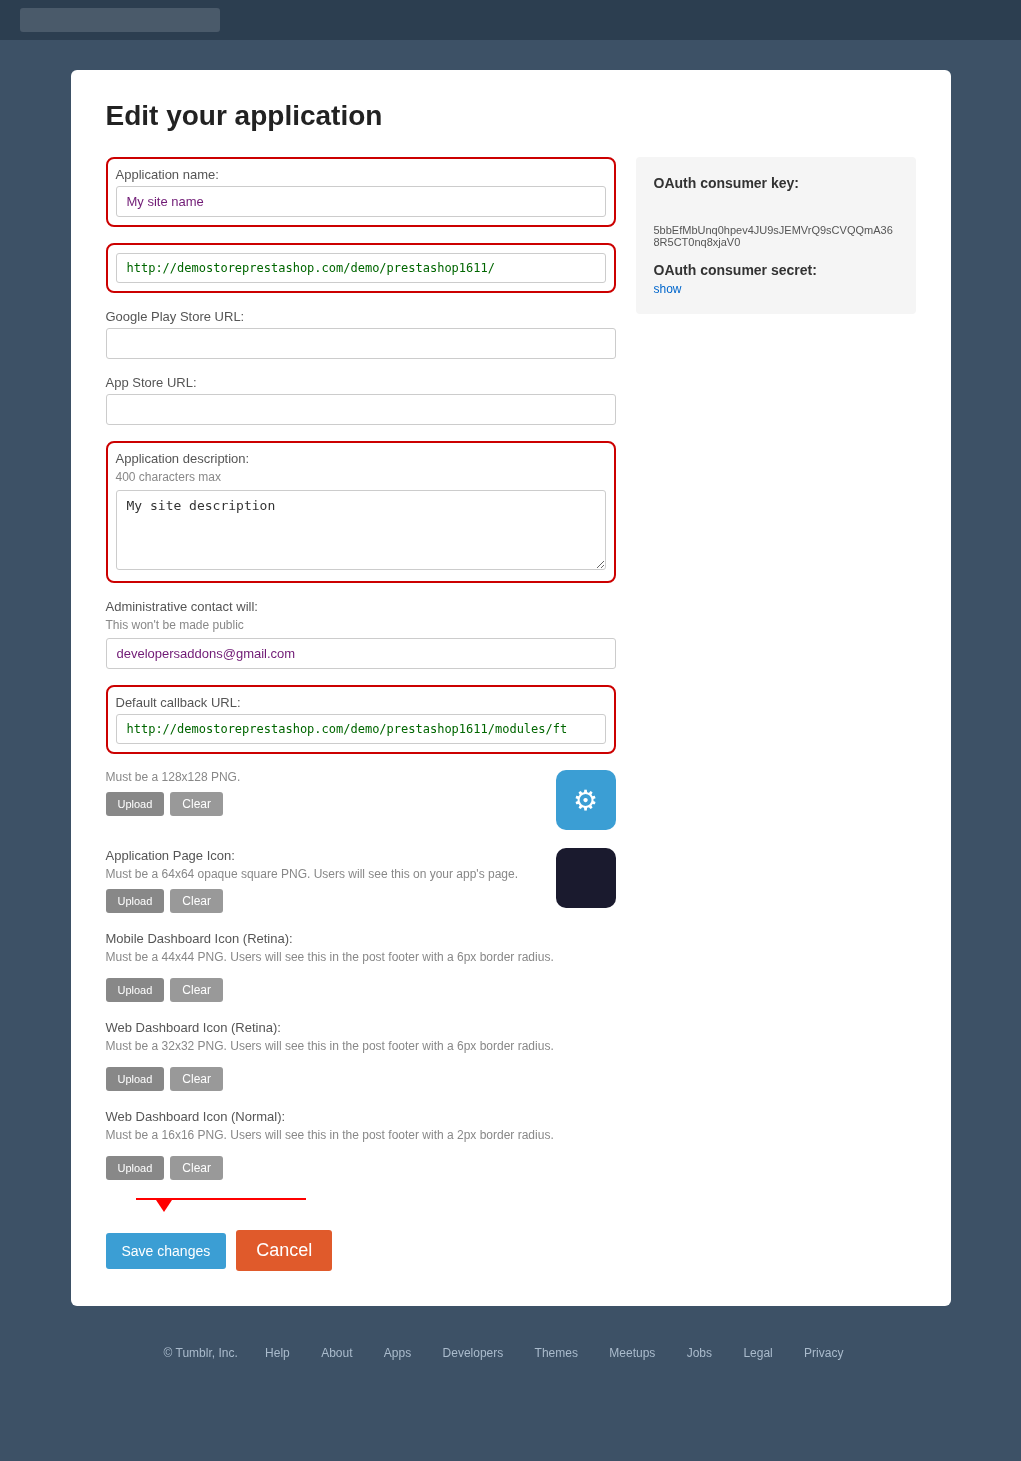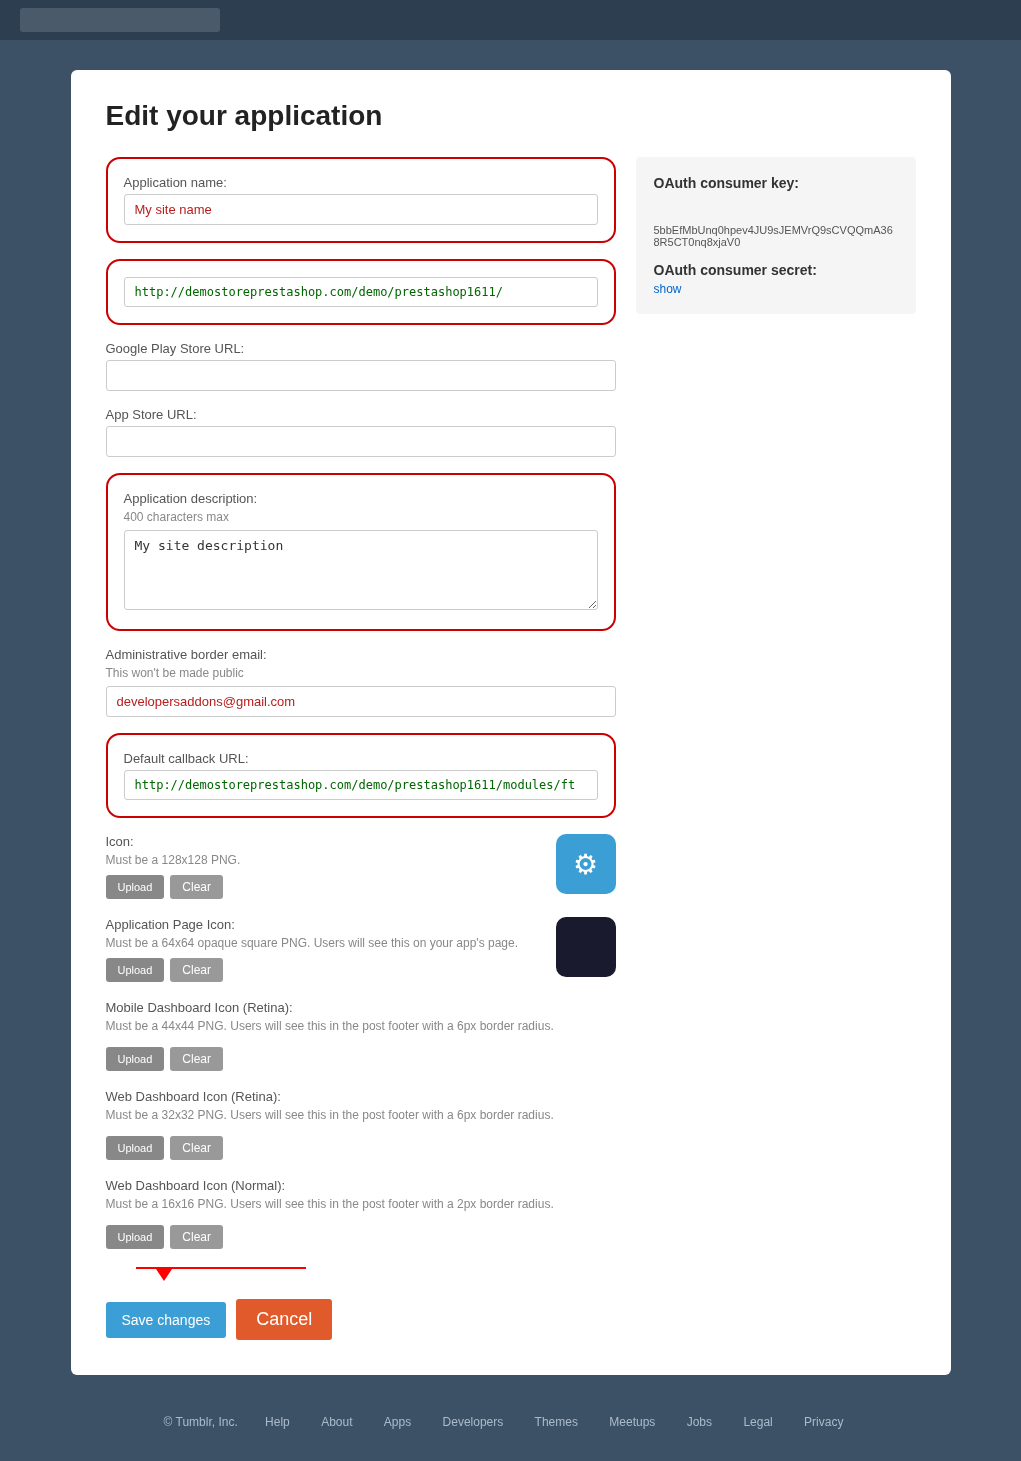--- a/index.html
+++ b/index.html
@@ -78,42 +78,42 @@
     .show-link {
       font-size: 12px;
       color: #0066cc;
       cursor: pointer;
     }
     .field-group {
       margin-bottom: 16px;
     }
     .field-group.highlighted {
       border: 2px solid #cc0000;
-      border-radius: 14px;
-      padding: 16px;
+      border-radius: 8px;
+      padding: 8px;
       background: #fff;
     }
     .field-label {
       font-size: 13px;
       color: #555;
       margin-bottom: 4px;
       display: block;
     }
     .field-sublabel {
       font-size: 12px;
       color: #888;
       margin-bottom: 6px;
     }
     .field-input {
       width: 100%;
       padding: 7px 10px;
       border: 1px solid #ccc;
       border-radius: 3px;
       font-size: 13px;
-      color: #b91c1c;
+      color: #701a75;
       background: #fff;
       outline: none;
     }
     .field-textarea {
       width: 100%;
       padding: 7px 10px;
       border: 1px solid #ccc;
       border-radius: 3px;
       font-size: 13px;
       color: #333;
@@ -265,34 +265,33 @@
           <input class="field-input" type="text" style="">
         </div>
 
         <div class="field-group highlighted">
           <label class="field-label">Application description:</label>
           <div class="field-sublabel">400 characters max</div>
           <textarea class="field-textarea" style="">My site description</textarea>
         </div>
 
         <div class="no-border-group">
-          <label class="field-label">Administrative border email:</label>
+          <label class="field-label">Administrative contact will:</label>
           <div class="field-sublabel">This won't be made public</div>
           <input class="field-input" type="email" value="developersaddons@gmail.com" style="">
         </div>
 
         <div class="field-group highlighted">
           <label class="field-label">Default callback URL:</label>
           <input class="field-input url-input" type="text" value="http://demostoreprestashop.com/demo/prestashop1611/modules/ft" style="">
         </div>
 
         <div class="icon-section">
           <div class="icon-row">
             <div class="icon-info">
-              <div class="field-label">Icon:</div>
               <div class="field-sublabel">Must be a 128x128 PNG.</div>
               <div class="btn-group">
                 <button class="btn-upload">Upload</button>
                 <button class="btn-clear">Clear</button>
               </div>
             </div>
             <div class="icon-preview blue">
               <span class="gear-icon">⚙</span>
             </div>
           </div>

